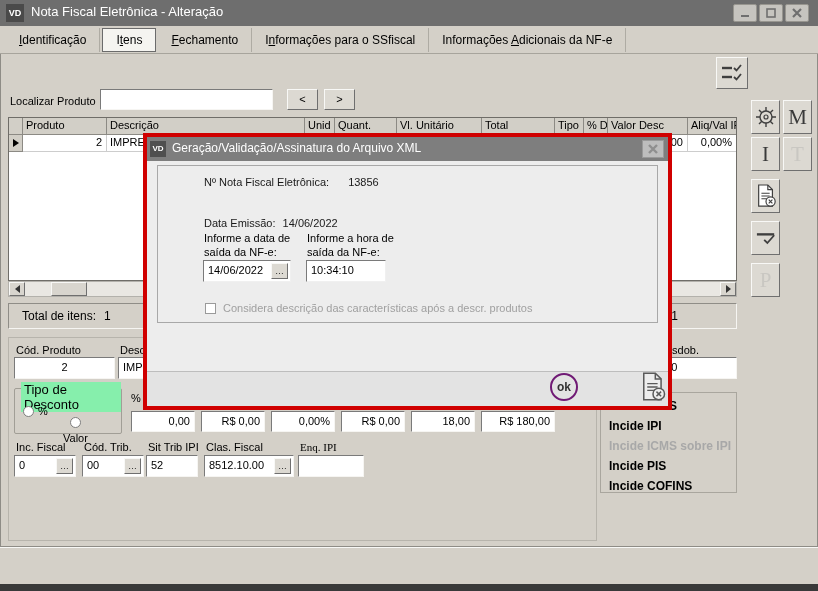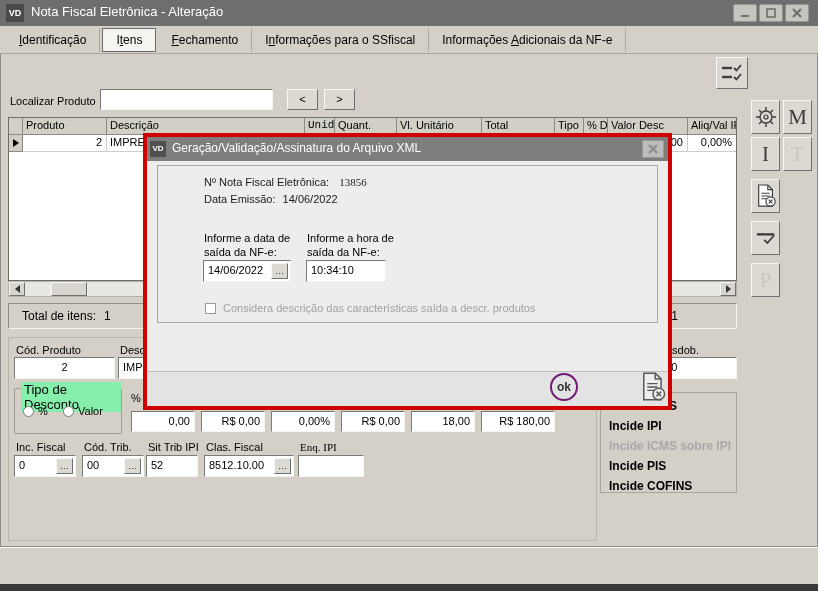--- a/index.html
+++ b/index.html
@@ -40,21 +40,21 @@
 
   
   .grid { position:absolute; left:8px; top:117px; width:729px; height:164px; background:#fff; border:1px solid #6f6d68; }
   .grid-head { display:flex; height:17px; }
   .gh { background:#d2cfc7; border-right:1px solid #8c8a84; border-bottom:1px solid #8c8a84;
         font-size:11px; padding:1px 0 0 3px; white-space:nowrap; overflow:hidden; }
   .grid-row { display:flex; height:17px; }
   .gc { border-right:1px solid #cdcdcd; border-bottom:1px solid #cdcdcd; font-size:11px; padding:1px 4px 0 3px;
         white-space:nowrap; overflow:hidden; }
   .gc.num { text-align:right; }
-  .c0{width:14px;} .c1{width:84px;} .c2{width:198px;} .c3{width:30px;font-family:Liberation Mono, monospace;} .c4{width:62px;}
+  .c0{width:14px;} .c1{width:84px;} .c2{width:198px;} .c3{width:30px;} .c4{width:62px;}
   .c5{width:85px;} .c6{width:73px;} .c7{width:29px;} .c8{width:24px;} .c9{width:80px;} .c10{width:48px; border-right:none;}
   .selcell { background:#d2cfc7; border-right:1px solid #8c8a84; border-bottom:1px solid #8c8a84;
              display:flex; align-items:center; justify-content:center; }
   .row-marker { width:0; height:0; border-left:6px solid #000; border-top:4px solid transparent; border-bottom:4px solid transparent; }
 
   
   .hscroll { position:absolute; left:8px; top:281px; width:729px; height:16px; background:#e9e7e2; border:1px solid #b3b1ab; }
   .sb-btn { position:absolute; top:0; width:16px; height:14px; background:#d8d5ce; border:1px solid;
             border-color:#f8f8f6 #6f6f6f #6f6f6f #f8f8f6; display:flex; align-items:center; justify-content:center; }
   .tri-l { width:0; height:0; border-right:5px solid #333; border-top:4px solid transparent; border-bottom:4px solid transparent; }
@@ -220,21 +220,21 @@
 
   <div class="lbl" style="left:658px; top:344px;">Desdob.</div>
   <div class="sunken inp" style="left:654px; top:357px; width:83px;">000</div>
 
   <div class="fieldset">
     <div class="legend">Tipo de Desconto</div>
     <div class="radio" style="left:8px; top:16px;">
       <span class="dot"></span>
       <span>%</span>
     </div>
-    <div class="radio" style="left:48px; top:16px;">
+    <div class="radio" style="left:48px; top:28px;flex-direction:column;">
       <span class="dot"></span>
       <span>Valor</span>
     </div>
   </div>
 
   <div class="lbl" style="left:131px; top:392px;">%</div>
 
   <div class="sunken inp right" style="left:131px; top:411px; width:64px; height:21px;">0,00</div>
   <div class="sunken inp right" style="left:201px; top:411px; width:64px; height:21px;">R$ 0,00</div>
   <div class="sunken inp right" style="left:271px; top:411px; width:64px; height:21px;">0,00%</div>
@@ -312,38 +312,38 @@
       <div class="dlg-close">
         <svg width="10" height="10" viewBox="0 0 10 10">
             <path d="M1 1 L9 9 M9 1 L1 9" stroke="#8f8f8f" stroke-width="2.4"></path>
           </svg>
       </div>
     </div>
     <div class="dlg-panel"></div>
 
     <div class="dlg-text" style="left:57px; top:39px;">
       <span>Nº Nota Fiscal Eletrônica:</span>
-      <span style="margin-left:7px;font-family:Liberation Serif, serif;">13856</span>
-    </div>
-    <div class="dlg-text" style="left:57px; top:56px;">
+      <span style="margin-left:16px;">13856</span>
+    </div>
+    <div class="dlg-text" style="left:57px; top:80px;">
       <span>Data Emissão:</span>
       <span style="margin-left:4px;">14/06/2022</span>
     </div>
 
     <div class="dlg-label2" style="left:57px; top:94px;">Informe a data de saída da NF-e:</div>
     <div class="dlg-label2" style="left:160px; top:94px;">Informe a hora de saída da NF-e:</div>
 
     <div class="dlg-input" style="left:56px; top:123px; width:88px;">
       <span>14/06/2022</span>
       <span class="ellipsis-btn">…</span>
     </div>
     <div class="dlg-input" style="left:159px; top:123px; width:80px;">10:34:10</div>
 
     <div class="dlg-check"></div>
-    <div class="dlg-check-lbl">Considera descrição das características saída a descr. produtos</div>
+    <div class="dlg-check-lbl">Considera descrição das características após a descr. produtos</div>
 
     <div class="dlg-bottom"></div>
     <div class="ok-btn">ok</div>
     <div class="dlg-docbtn">
       <svg width="28" height="30" viewBox="0 0 24 26">
         <path d="M4 1 h10 l5 5 v18 H4 z" fill="#ededed" stroke="#5a5a5a" stroke-width="1.3"></path>
         <path d="M14 1 v5 h5" fill="none" stroke="#5a5a5a" stroke-width="1.3"></path>
         <path d="M7 10 h9 M7 13 h9 M7 16 h6" stroke="#5a5a5a" stroke-width="1.1"></path>
         <circle cx="17" cy="19" r="5" fill="#ededed" stroke="#5a5a5a" stroke-width="1.3"></circle>
         <path d="M15 17 l4 4 M19 17 l-4 4" stroke="#5a5a5a" stroke-width="1.3"></path>

